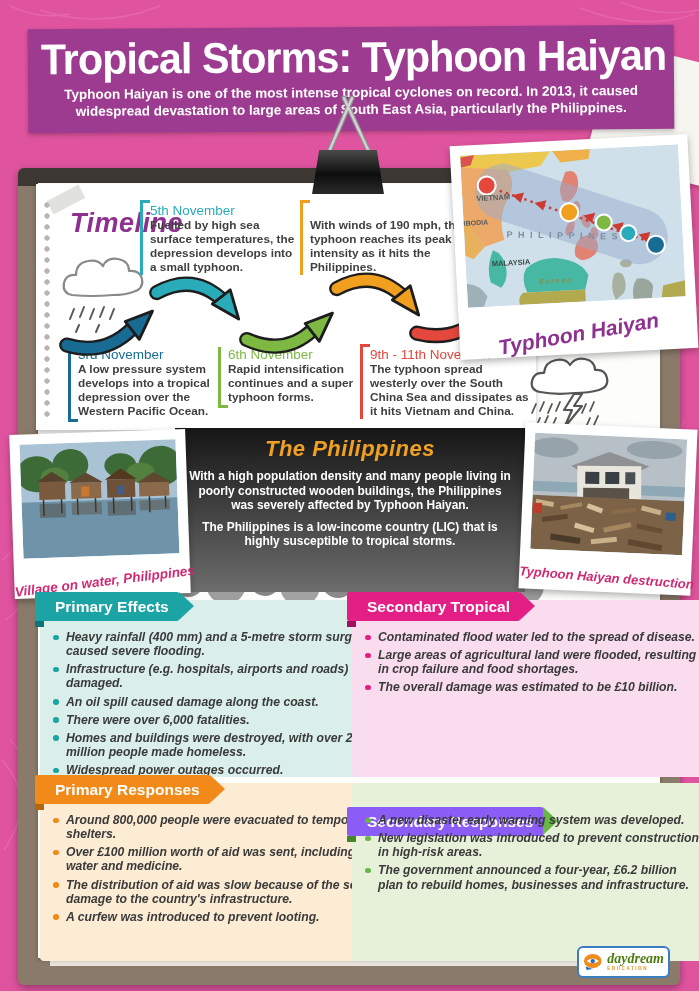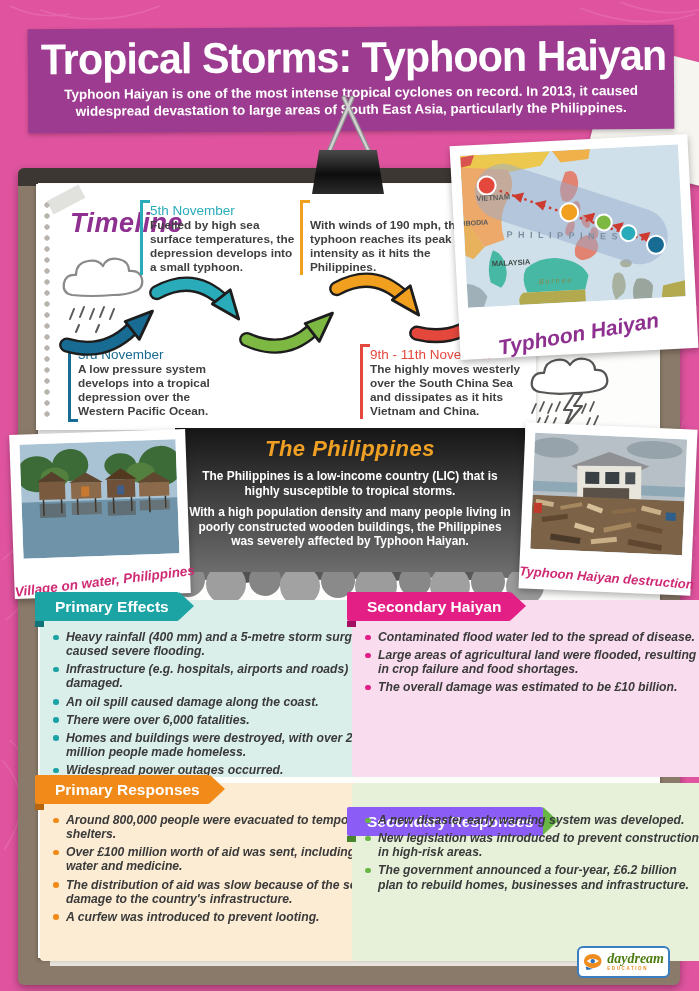--- a/index.html
+++ b/index.html
@@ -69,21 +69,21 @@
 
   
   .polaroid{position:absolute;background:#fff;box-shadow:0 3px 7px rgba(0,0,0,.3);}
   .polaroid .photo{position:absolute;left:10px;top:10px;overflow:hidden;background:#cfe0ea;}
   .map-polaroid{left:455px;top:140px;width:238px;height:214px;transform:rotate(-3deg);}
   .map-polaroid .photo{width:218px;height:152px;}
   .map-caption{position:absolute;left:0;right:0;bottom:8px;text-align:center;
     font-size:21px;font-weight:bold;font-style:italic;color:#8e3090;transform:rotate(-7deg);}
 
   
-  .ph-panel{position:absolute;left:175px;top:428px;width:350px;height:144px;
+  .ph-panel{position:absolute;left:175px;top:428px;width:350px;height:164px;
     background:linear-gradient(#161616,#6d6d6d);color:#fff;text-align:center;}
   .ph-panel h2{margin:8px 0 0;font-size:22px;font-weight:bold;font-style:italic;
     color:#f0a124;letter-spacing:.5px;}
   .ph-panel p{margin:7px 12px 0;font-size:11.9px;font-weight:bold;line-height:1.22;}
   .cloud-band{position:absolute;left:150px;top:540px;width:420px;height:70px;}
 
   
   .village-polaroid{left:12px;top:432px;width:176px;height:164px;transform:rotate(-2deg);}
   .village-polaroid .photo{width:156px;height:114px;}
   .destruction-polaroid{left:522px;top:426px;width:172px;height:166px;transform:rotate(2.5deg);}
@@ -189,23 +189,27 @@
     <div class="txt">Fuelled by high sea surface temperatures, the depression develops into a small typhoon.</div>
   </div>
   <div class="tl-entry tl-e7">
     <div class="date">7th November</div>
     <div class="txt">With winds of 190 mph, the typhoon reaches its peak intensity as it hits the Philippines.</div>
   </div>
   <div class="tl-entry tl-e3">
     <div class="date">3rd November</div>
     <div class="txt">A low pressure system develops into a tropical depression over the Western Pacific Ocean.</div>
   </div>
+  <div class="tl-entry tl-e6">
+    <div class="date">6th November</div>
+    <div class="txt">Rapid intensification continues and a super typhoon forms.</div>
+  </div>
   <div class="tl-entry tl-e9">
     <div class="date">9th - 11th November</div>
-    <div class="txt">The highly moves westerly over the South China Sea and dissipates as it hits Vietnam and China.</div>
+    <div class="txt">The typhoon spread westerly over the South China Sea and dissipates as it hits Vietnam and China.</div>
   </div>
 
   <svg class="tl-arrow" style="left:58px;top:296px" viewBox="0 0 110 70">
     <path d="M8,52 Q48,64 78,34" fill="none" stroke="#1d1d1d" stroke-width="16" stroke-linecap="round"></path>
     <path d="M8,52 Q48,64 78,34" fill="none" stroke="#186b93" stroke-width="11" stroke-linecap="round"></path>
     <polygon points="99,16 70,27 85,46" fill="#186b93" stroke="#1d1d1d" stroke-width="3" stroke-linejoin="round"></polygon>
   </svg>
   <svg class="tl-arrow" style="left:148px;top:270px" viewBox="0 0 110 70">
     <path d="M8,24 Q48,2 80,34" fill="none" stroke="#1d1d1d" stroke-width="16" stroke-linecap="round"></path>
     <path d="M8,24 Q48,2 80,34" fill="none" stroke="#29abba" stroke-width="11" stroke-linecap="round"></path>
@@ -248,22 +252,22 @@
         <circle cx="226" cy="46" r="21" fill="#9c9c9c"></circle>
       <circle cx="265" cy="41" r="16" fill="#888"></circle>
         <circle cx="300" cy="46" r="20" fill="#a0a0a0"></circle>
       <circle cx="338" cy="42" r="17" fill="#8c8c8c"></circle>
         <circle cx="375" cy="46" r="19" fill="#9a9a9a"></circle>
     </g>
   </svg>
 
   <div class="ph-panel">
     <h2>The Philippines</h2>
+    <p>With a high population density and many people living in poorly constructed wooden buildings, the Philippines was severely affected by Typhoon Haiyan.</p>
     <p>The Philippines is a low-income country (LIC) that is highly susceptible to tropical storms.</p>
-    <p>With a high population density and many people living in poorly constructed wooden buildings, the Philippines was severely affected by Typhoon Haiyan.</p>
   </div>
 
   <div class="polaroid map-polaroid">
     <div class="photo">
       <svg width="218" height="152" viewBox="0 0 218 152">
         <rect width="218" height="152" fill="#cfe0ea"></rect>
 
         <path d="M0,0 L90,0 L80,14 L40,20 L0,26 Z" fill="#edc84e"></path>
         <path d="M92,0 L130,0 L128,10 L100,12 Z" fill="#f0b14a"></path>
         <path d="M0,2 L14,0 L10,10 L0,12 Z" fill="#d9534f"></path>
@@ -412,21 +416,21 @@
     <ul>
         <li>Heavy rainfall (400 mm) and a 5-metre storm surge caused severe flooding.</li>
         <li>Infrastructure (e.g. hospitals, airports and roads) was damaged.</li>
         <li>An oil spill caused damage along the coast.</li>
         <li>There were over 6,000 fatalities.</li>
         <li>Homes and buildings were destroyed, with over 2 million people made homeless.</li>
         <li>Widespread power outages occurred.</li>
       </ul>
   </div>
   <div class="infobox box-pink">
-    <div class="section-header">Secondary Haiyan</div>
+    <div class="section-header">Secondary Tropical</div>
     <ul>
         <li>Contaminated flood water led to the spread of disease.</li>
         <li>Large areas of agricultural land were flooded, resulting in crop failure and food shortages.</li>
         <li>The overall damage was estimated to be £10 billion.</li>
       </ul>
   </div>
   <div class="infobox box-orange">
     <div class="section-header">Primary Responses</div>
     <ul>
         <li>Around 800,000 people were evacuated to temporary shelters.</li>

